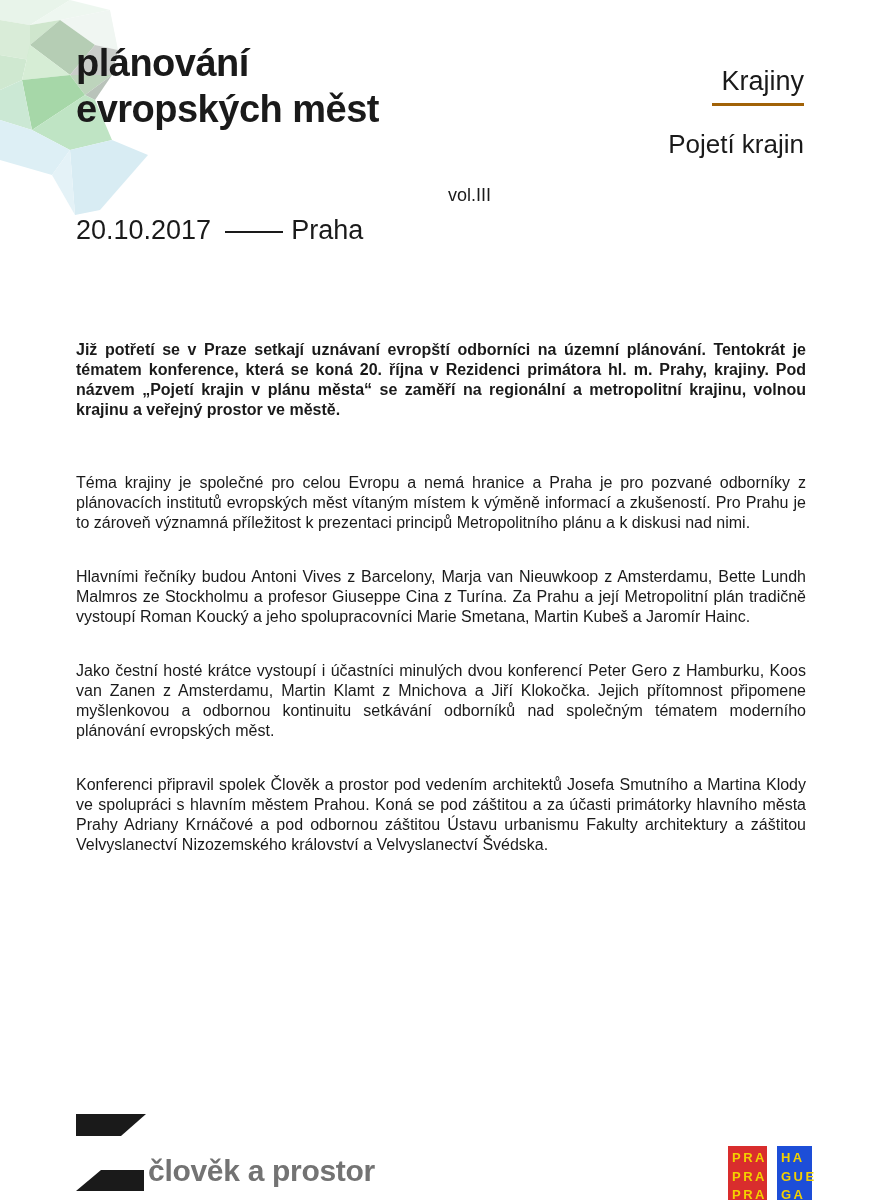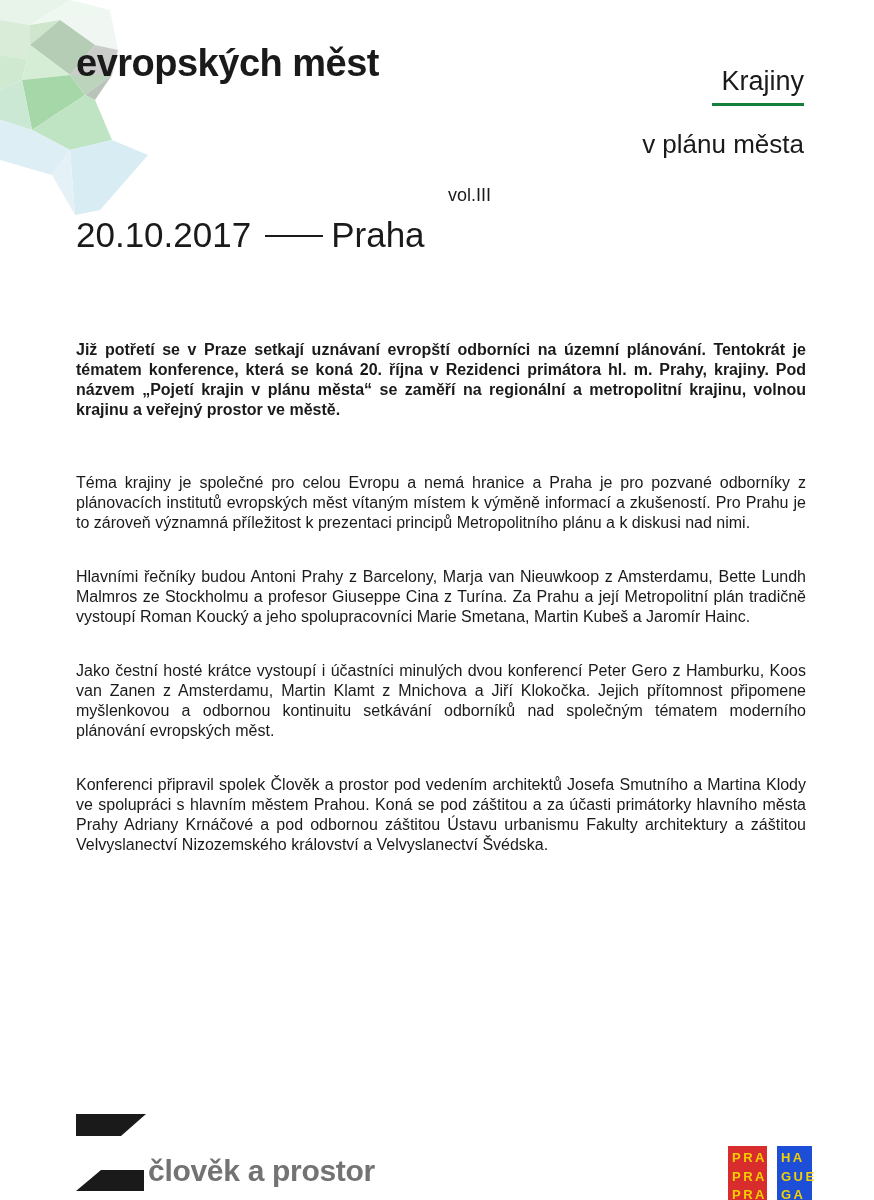--- a/index.html
+++ b/index.html
@@ -3,24 +3,24 @@
   <meta charset="utf-8">
   <style>
     html, body { margin: 0; padding: 0; background: #ffffff; }
     body { width: 874px; height: 1200px; position: relative; overflow: hidden;
            font-family: "Liberation Sans", sans-serif; color: #1a1a1a; }
     .decor { position: absolute; left: 0; top: 0; width: 160px; height: 230px; }
     .title { position: absolute; left: 76px; top: 40px; font-size: 38px; font-weight: bold;
              line-height: 46px; letter-spacing: -0.5px; color: #1a1a1a; margin: 0; }
     .title .line { display: block; }
     .vol { position: absolute; left: 448px; top: 185px; font-size: 18px; color: #1a1a1a; }
-    .dateline { position: absolute; left: 76px; top: 215px; font-size: 35px; color: #1a1a1a; display: flex; align-items: center; }
+    .dateline { position: absolute; left: 76px; top: 215px; font-size: 27px; color: #1a1a1a; display: flex; align-items: center; }
     .dateline .dash { display: inline-block; width: 58px; height: 2px; background: #1a1a1a; margin: 0 8px 0 14px; position: relative; top: 1px; }
     .right-head { position: absolute; right: 70px; top: 66px; text-align: right; }
-    .section-label { font-size: 27px; color: #1a1a1a; padding-bottom: 6px; border-bottom: 3px solid #15803d; display: inline-block; width: 92px; }
+    .section-label { font-size: 27px; color: #1a1a1a; padding-bottom: 6px; border-bottom: 3px solid #a16207; display: inline-block; width: 92px; }
     .subtitle { font-size: 26px; line-height: 32px; margin-top: 22px; color: #1a1a1a; }
     .body { position: absolute; left: 76px; top: 340px; width: 730px; }
     .body p { margin: 0 0 34px 0; font-size: 16px; line-height: 20px; text-align: justify; color: #1a1a1a; }
     .body p.lead { font-weight: bold; margin-bottom: 53px; }
     .logo-left { position: absolute; left: 76px; top: 1112px; width: 340px; height: 80px; }
     .logo-text { position: absolute; left: 148px; top: 1154px; font-size: 30px; font-weight: bold; color: #737373; letter-spacing: -0.3px; }
     .praha-logo { position: absolute; left: 728px; top: 1146px; width: 80px; width: 78px; height: 61px; display: flex; gap: 10px; }
     .praha-col { background: #d92d2d; height: 80px; color: #f3d000; font-size: 13px; font-weight: bold;
                  line-height: 18.5px; padding: 3px 0 0 4px; box-sizing: border-box; letter-spacing: 2.5px; }
     .praha-col.left { width: 41px; }
@@ -44,41 +44,42 @@
   <polygon points="22,80 70,75 85,95 32,130" fill="#a6d7a8"></polygon>
   <polygon points="85,95 112,75 95,100" fill="#b9c3ba"></polygon>
   <polygon points="0,90 22,80 32,130 0,120" fill="#cbe8d4"></polygon>
   <polygon points="85,95 95,100 112,140 70,150 32,130" fill="#bfe4c4"></polygon>
   <polygon points="0,120 32,130 70,150 52,175 0,160" fill="#ddeff5"></polygon>
   <polygon points="70,150 112,140 148,155 100,210 75,215" fill="#d8ecf3"></polygon>
   <polygon points="52,175 70,150 75,215" fill="#e4f2f7"></polygon>
 </svg>
 
 <h1 class="title">
+  <span class="line">plánování</span>
   <span class="line">evropských měst</span>
 </h1>
 <span class="vol">vol.III</span>
 
 <div class="dateline">
   <span>20.10.2017</span>
   <span class="dash"></span>
   <span>Praha</span>
 </div>
 
 <div class="right-head">
   <div class="section-label">Krajiny</div>
   <div class="subtitle">
-    <div>v plánu města</div>
+    <div>Pojetí krajin</div>
   </div>
 </div>
 
 <div class="body">
   <p class="lead">Již potřetí se v Praze setkají uznávaní evropští odborníci na územní plánování. Tentokrát je tématem konference, která se koná 20. října v Rezidenci primátora hl. m. Prahy, krajiny.  Pod názvem „Pojetí krajin v plánu města“ se zaměří na regionální a metropolitní krajinu, volnou krajinu a veřejný prostor ve městě.</p>
   <p>Téma krajiny je společné pro celou Evropu a nemá hranice a Praha je pro pozvané odborníky z plánovacích institutů evropských měst vítaným místem k výměně informací a zkušeností. Pro Prahu je to zároveň významná příležitost k prezentaci principů Metropolitního plánu a k diskusi nad nimi.</p>
-  <p>Hlavními řečníky budou Antoni Prahy z Barcelony, Marja van Nieuwkoop z Amsterdamu, Bette Lundh Malmros ze Stockholmu a profesor Giuseppe Cina z Turína. Za Prahu a její Metropolitní plán tradičně vystoupí Roman Koucký a jeho spolupracovníci Marie Smetana, Martin Kubeš a Jaromír Hainc.</p>
+  <p>Hlavními řečníky budou Antoni Vives z Barcelony, Marja van Nieuwkoop z Amsterdamu, Bette Lundh Malmros ze Stockholmu a profesor Giuseppe Cina z Turína. Za Prahu a její Metropolitní plán tradičně vystoupí Roman Koucký a jeho spolupracovníci Marie Smetana, Martin Kubeš a Jaromír Hainc.</p>
   <p>Jako čestní hosté krátce vystoupí i účastníci minulých dvou konferencí Peter Gero z Hamburku, Koos van Zanen z Amsterdamu, Martin Klamt z Mnichova a Jiří Klokočka. Jejich přítomnost připomene myšlenkovou a odbornou kontinuitu setkávání odborníků nad společným tématem moderního plánování evropských měst.</p>
   <p>Konferenci připravil spolek Člověk a prostor pod vedením architektů Josefa Smutního a Martina Klody ve spolupráci s hlavním městem Prahou. Koná se pod záštitou a za účasti primátorky hlavního města Prahy Adriany Krnáčové a pod odbornou záštitou Ústavu urbanismu Fakulty architektury a záštitou Velvyslanectví Nizozemského království a Velvyslanectví Švédska.</p>
 </div>
 
 <svg class="logo-left" viewBox="0 0 340 80" xmlns="http://www.w3.org/2000/svg">
   <polygon points="0,2 70,2 45,24 0,24" fill="#1a1a1a"></polygon>
   <polygon points="0,79 25,58 68,58 68,79" fill="#1a1a1a"></polygon>
 </svg>
 <div class="logo-text">člověk a prostor</div>
 

